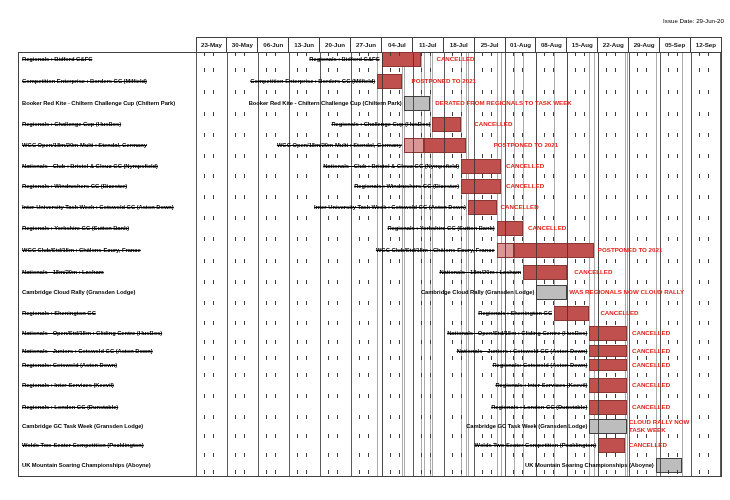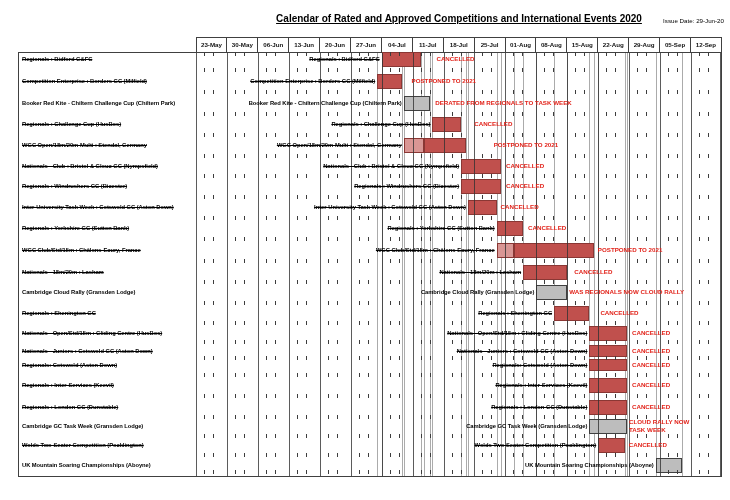--- a/index.html
+++ b/index.html
@@ -24,21 +24,20 @@
   .chartlabel{position:absolute;font-size:5.8px;font-weight:bold;color:#000;
               white-space:nowrap;letter-spacing:-0.05px;z-index:4;line-height:7px}
   .struck{text-decoration:line-through}
   .ann{position:absolute;font-size:6.2px;font-weight:bold;white-space:nowrap;
        z-index:4;line-height:7.5px}
 </style>
 </head>
 <body>
 
 <div class="page">
-  <div class="title">Calendar of Rated and Approved Competitions and International Events 2020</div>
   <div class="issue">Issue Date: 29-Jun-20</div>
   <div class="header" id="header">
       <div class="hcell">23-May</div>
       <div class="hcell">30-May</div>
       <div class="hcell">06-Jun</div>
       <div class="hcell">13-Jun</div>
       <div class="hcell">20-Jun</div>
       <div class="hcell">27-Jun</div>
       <div class="hcell">04-Jul</div>
       <div class="hcell">11-Jul</div>

